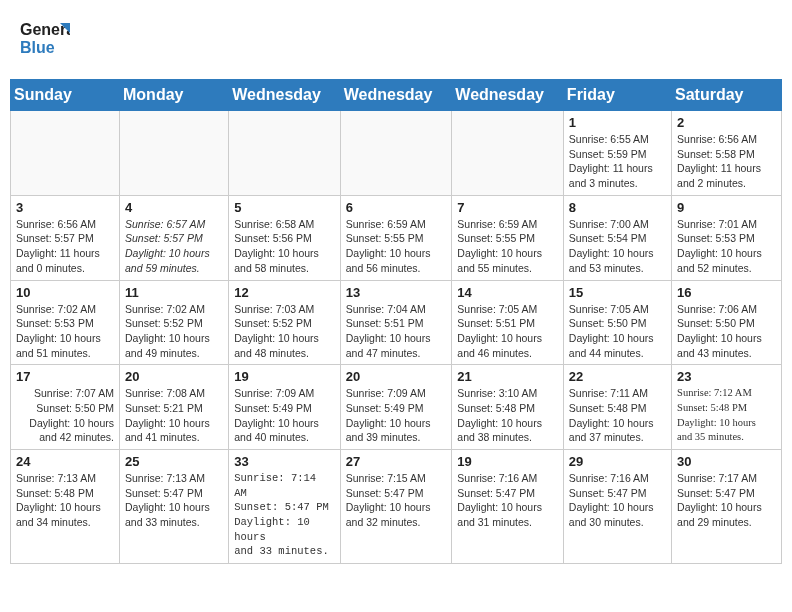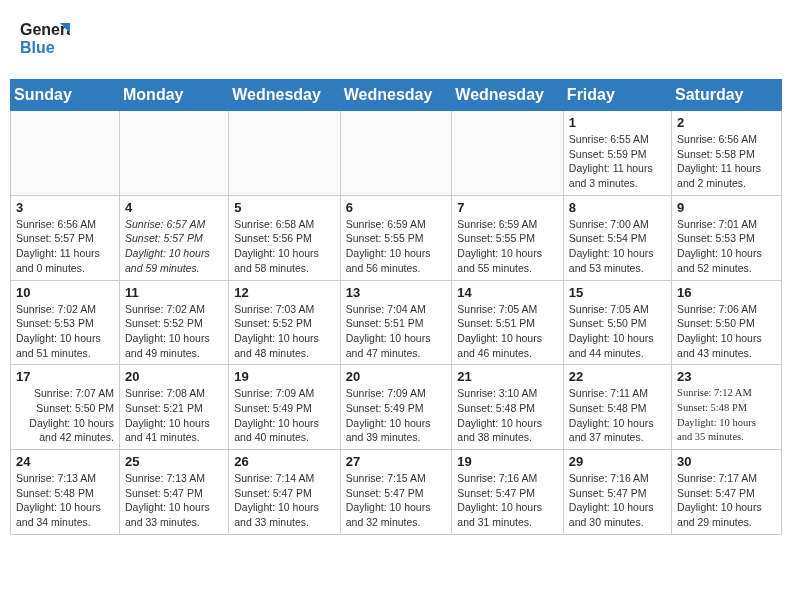--- a/index.html
+++ b/index.html
@@ -286,22 +286,22 @@
 and 34 minutes.</div>
         </td>
         <td>
           <span class="day-num">25</span>
           <div class="day-info" style="white-space: pre-line;">Sunrise: 7:13 AM
 Sunset: 5:47 PM
 Daylight: 10 hours
 and 33 minutes.</div>
         </td>
         <td>
-          <span class="day-num">26</span>
-          <div class="day-info" style="white-space: pre-line;">Sunrise: 7:14 AM
+          <span class="day-num">33</span>
+          <div class="day-info" style="white-space: pre-line; font-family: Liberation Mono, monospace;">Sunrise: 7:14 AM
 Sunset: 5:47 PM
 Daylight: 10 hours
 and 33 minutes.</div>
         </td>
         <td>
           <span class="day-num">27</span>
           <div class="day-info" style="white-space: pre-line;">Sunrise: 7:15 AM
 Sunset: 5:47 PM
 Daylight: 10 hours
 and 32 minutes.</div>

